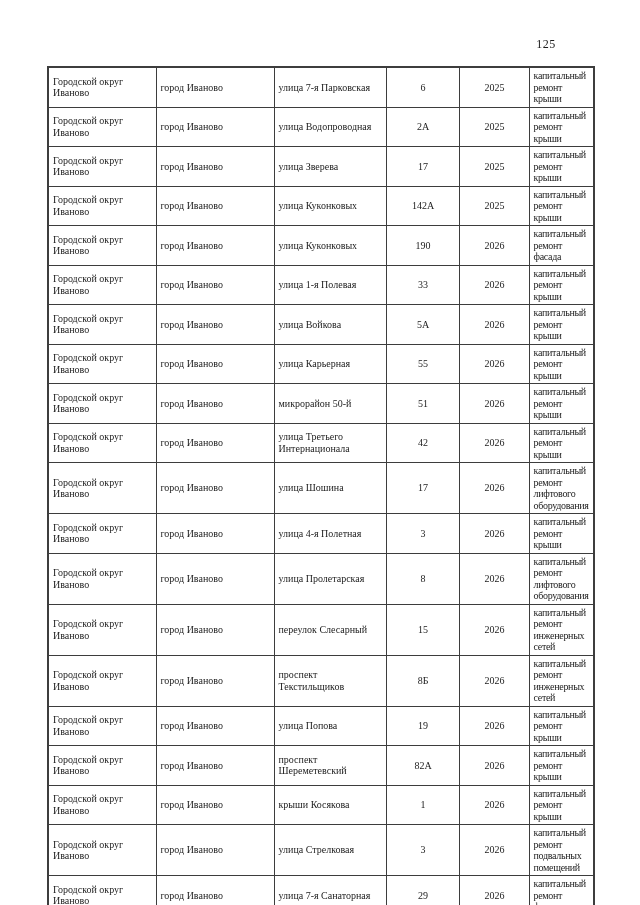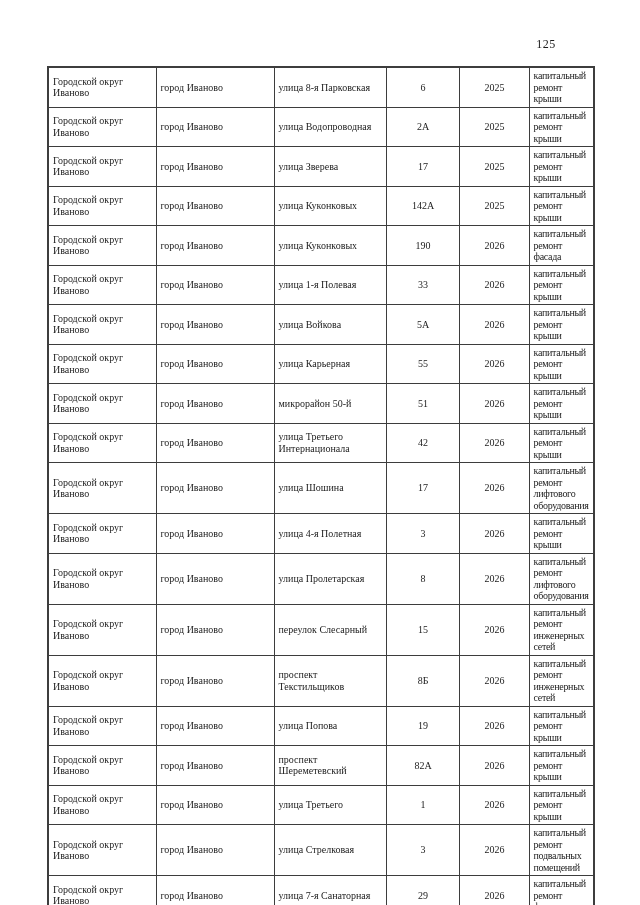--- a/index.html
+++ b/index.html
@@ -68,21 +68,21 @@
         <col class="c2">
         <col class="c3">
       <col class="c4">
         <col class="c5">
         <col class="c6">
     </colgroup>
     <tbody>
         <tr>
       <td class="c-municipality">Городской округ Иваново</td>
       <td class="c-settlement">город Иваново</td>
-      <td class="c-street">улица 8-я Парковская</td>
+      <td class="c-street">улица 7-я Парковская</td>
       <td class="c-house">6</td>
       <td class="c-year">2025</td>
       <td class="c-work">капитальный ремонт крыши</td>
     </tr>
         <tr>
       <td class="c-municipality">Городской округ Иваново</td>
       <td class="c-settlement">город Иваново</td>
       <td class="c-street">улица Водопроводная</td>
       <td class="c-house">2А</td>
       <td class="c-year">2025</td>
@@ -204,21 +204,21 @@
       <td class="c-municipality">Городской округ Иваново</td>
       <td class="c-settlement">город Иваново</td>
       <td class="c-street">проспект Шереметевский</td>
       <td class="c-house">82А</td>
       <td class="c-year">2026</td>
       <td class="c-work">капитальный ремонт крыши</td>
     </tr>
         <tr>
       <td class="c-municipality">Городской округ Иваново</td>
       <td class="c-settlement">город Иваново</td>
-      <td class="c-street">улица Третьего</td>
+      <td class="c-street">крыши Косякова</td>
       <td class="c-house">1</td>
       <td class="c-year">2026</td>
       <td class="c-work">капитальный ремонт крыши</td>
     </tr>
         <tr>
       <td class="c-municipality">Городской округ Иваново</td>
       <td class="c-settlement">город Иваново</td>
       <td class="c-street">улица Стрелковая</td>
       <td class="c-house">3</td>
       <td class="c-year">2026</td>

